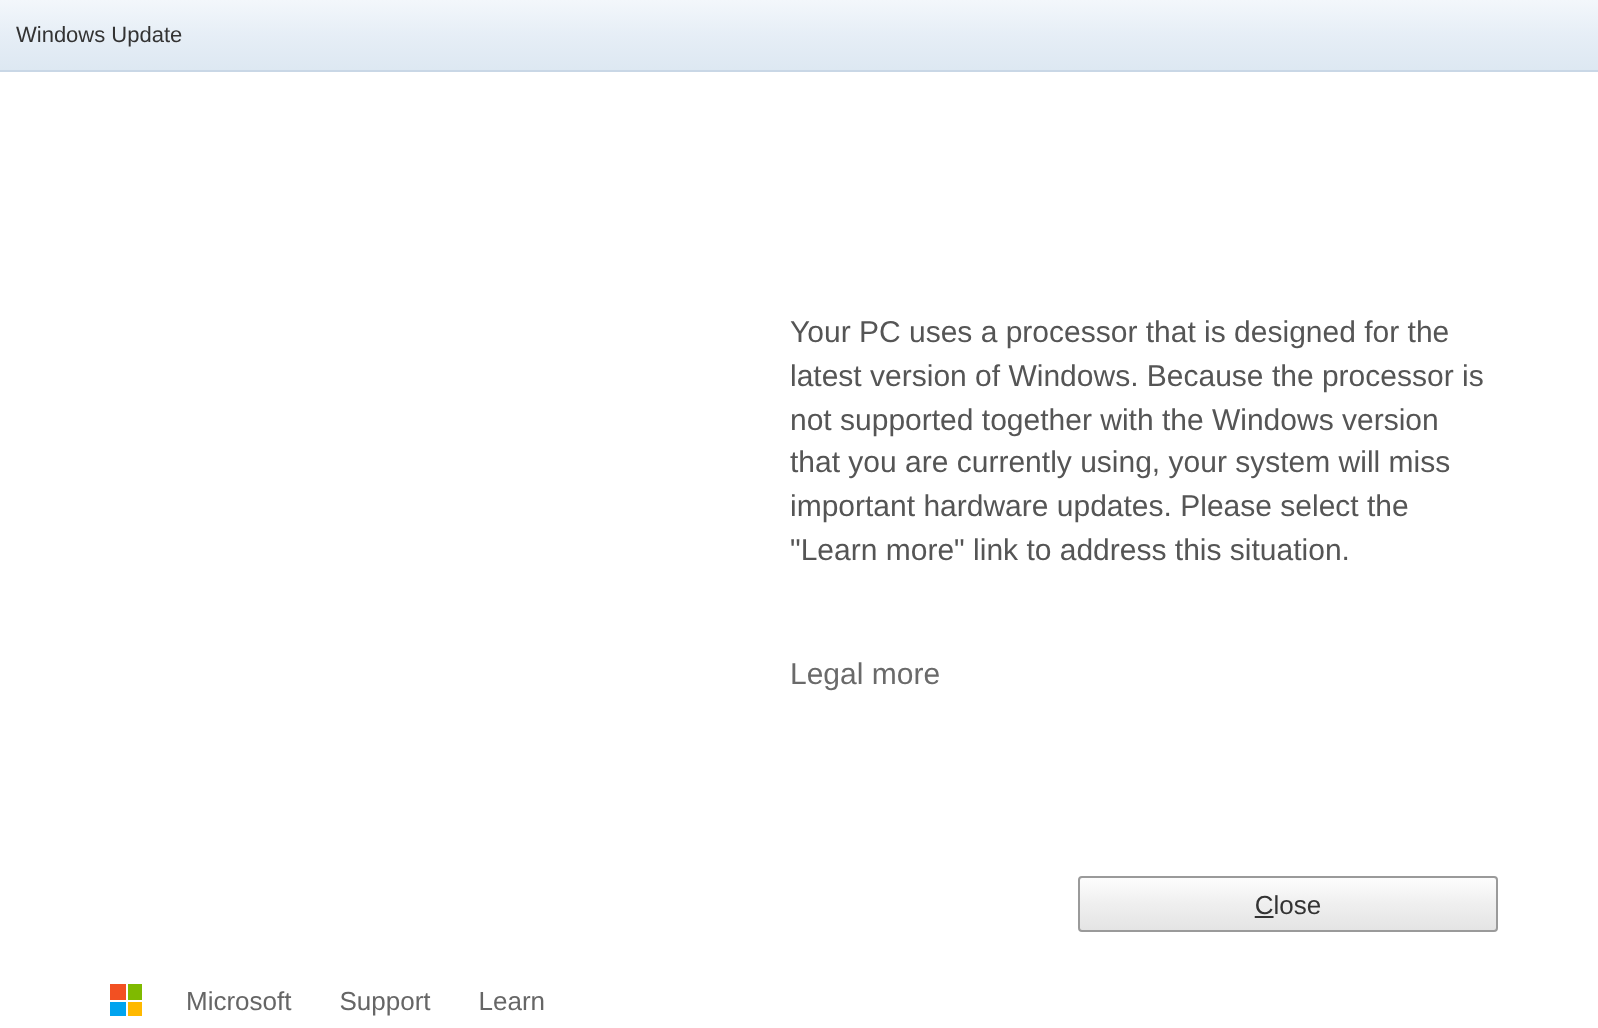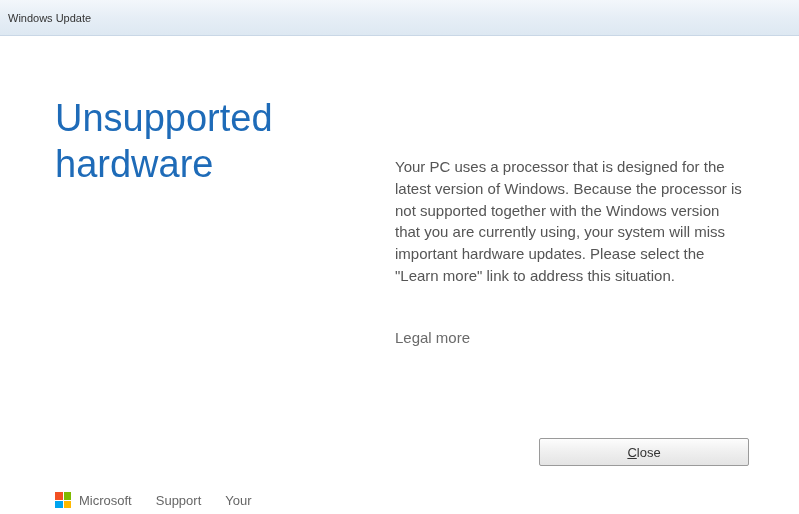--- a/index.html
+++ b/index.html
@@ -79,21 +79,21 @@
       bottom: 18px;
       display: flex;
       align-items: center;
       gap: 24px;
       font-size: 13px;
       color: #666;
     }
     .ms-brand {
       display: flex;
       align-items: center;
-      gap: 8px;
+      gap: 22px;
       color: #666;
     }
     .ms-logo {
       width: 16px;
       height: 16px;
       display: grid;
       grid-template-columns: 1fr 1fr;
       grid-template-rows: 1fr 1fr;
       gap: 1px;
     }
@@ -106,21 +106,20 @@
     }
   </style>
 </head>
 <body>
 
 <div class="titlebar">
   <span>Windows Update</span>
 </div>
 
 <div class="content">
-  <h1 class="heading">Unsupported hardware</h1>
 
   <div class="body-col">
     <div>Your PC uses a processor that is designed for the latest version of Windows. Because the processor is not supported together with the Windows version that you are currently using, your system will miss important hardware updates. Please select the "Learn more" link to address this situation.</div>
     <a class="link">Legal more</a>
   </div>
 
   <button class="close-btn">
     <span></span><span class="access">C</span><span>lose</span>
   </button>
 
@@ -128,15 +127,15 @@
     <div class="ms-brand">
       <div class="ms-logo">
         <span></span>
           <span></span>
           <span></span>
           <span></span>
       </div>
       <span>Microsoft</span>
     </div>
     <span class="footer-link">Support</span>
-    <span class="footer-link">Your</span>
+    <span class="footer-link">Learn</span>
   </div>
 </div>
 
 </body></html>

